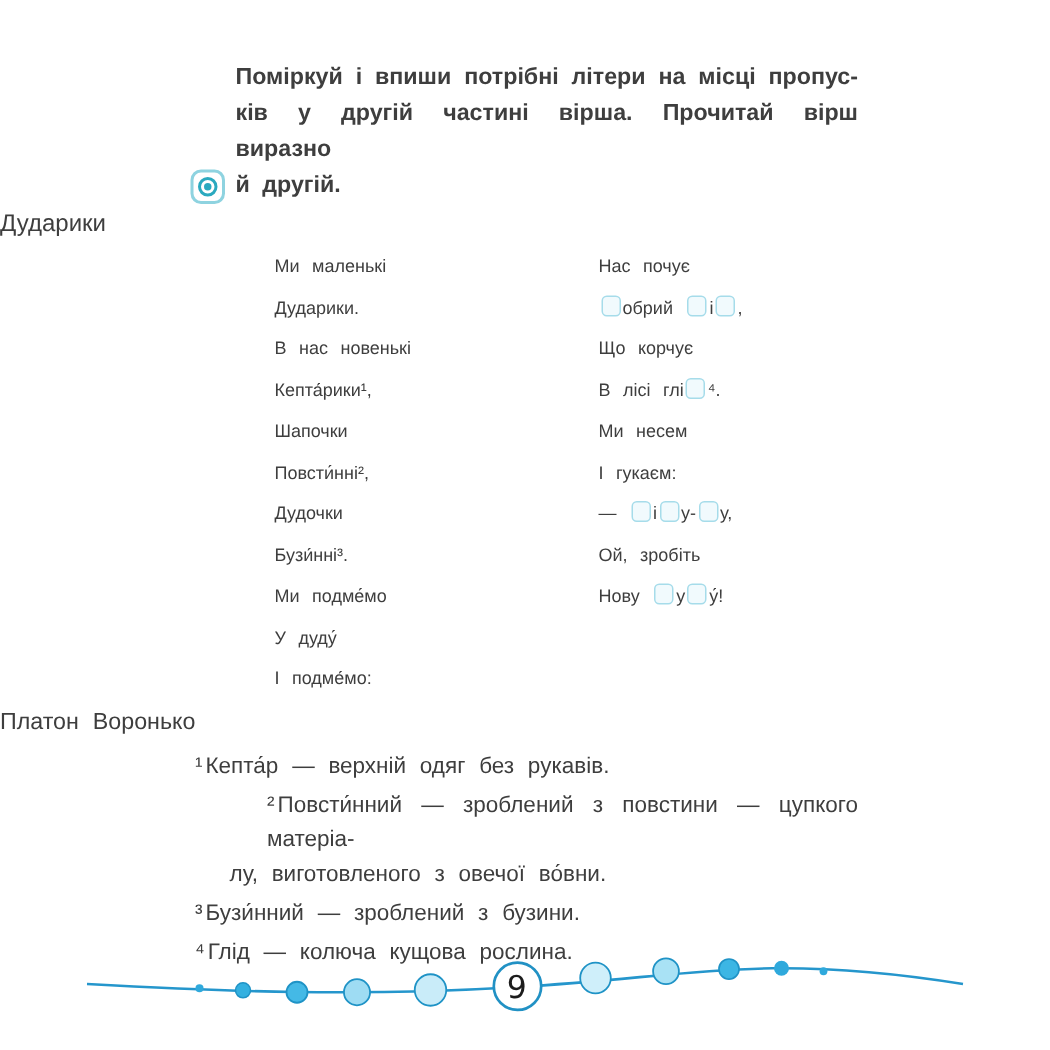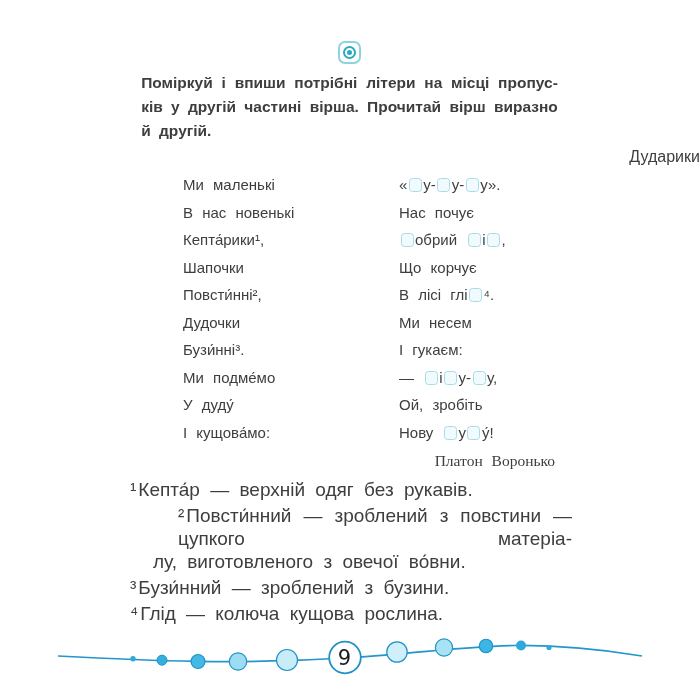--- a/index.html
+++ b/index.html
@@ -5,51 +5,51 @@
   * { margin:0; padding:0; box-sizing:border-box; }
   html,body { width:700px; height:700px; }
   body {
     position:relative;
     background:#ffffff;
     font-family:"Liberation Sans", sans-serif;
     color:#3e3e3e;
     overflow:hidden;
   }
   
-  .task { display:flex; align-items:center; margin:40px 128px 0 127px; gap:7px;flex-direction:column; }
+  .task { display:flex; align-items:flex-end; margin:40px 128px 0 127px; gap:7px; }
   .task-icon {
     flex:0 0 auto; width:23px; height:23px; margin-top:1px;
     border:2px solid #8ed3e0; border-radius:7px; background:#fff;
     display:flex; align-items:center; justify-content:center;
   }
   .icon-ring {
     width:13px; height:13px; border:2.2px solid #2aa9bf; border-radius:50%;
     display:flex; align-items:center; justify-content:center;
   }
   .icon-dot { width:5px; height:5px; background:#2aa9bf; border-radius:50%; }
   .task-text { flex:1; font-weight:bold; font-size:15.5px; line-height:24px; word-spacing:4px; }
   .task-line { text-align:left; }
   .task-line.justify-last { text-align:justify; text-align-last:justify; }
 
   
-  .poem-title { margin-top:2px; text-align:right; font-size:16px; font-weight:normal; line-height:24px; }
+  .poem-title { margin-top:2px; text-align:left; font-size:16px; font-weight:normal; line-height:24px; }
   .poem { display:flex; margin:2px 0 0 183px; }
   .poem-col.left  { width:216px; }
   .poem-col.right { flex:1; }
-  .poem-line { font-size:15px; line-height:27.5px; word-spacing:5px; white-space:nowrap; }
+  .poem-line { font-size:12px; line-height:27.5px; word-spacing:5px; white-space:nowrap; }
   .blank-box {
     display:inline-block; width:13px; height:14px;
     border:1.5px solid #a6dcea; background:#f1fafd;
     border-radius:3.5px; vertical-align:-2px; margin:0 1.5px;
   }
-  .author { margin:4px 145px 0 0; text-align:right; font-size:15.5px; line-height:22px; word-spacing:5px;font-family:Liberation Serif, serif; }
+  .author { margin:4px 145px 0 0; font-size:15.5px; line-height:22px; word-spacing:5px; }
 
   
   .footnotes { margin:6px 128px 0 130px; }
-  .fn-line { font-size:19px; line-height:23px; word-spacing:5px; }
+  .fn-line { font-size:15px; line-height:23px; word-spacing:5px; }
   .fn-first { margin-top:3px; }
   .fn-cont { padding-left:23px; }
   .fn-line.justify-last { text-align:justify; text-align-last:justify;margin-left:48px; }
   .fn-marker { margin-right:2px; }
 
   
   .wave-wrap { position:absolute; left:0; top:630px; width:700px; height:60px; }
   .wave-wrap svg { display:block; }
   .page-num-text { font-family:"DejaVu Sans", sans-serif; font-size:21px; fill:#1c1c1c; }
 </style>
@@ -67,32 +67,32 @@
       <div class="task-line justify-last">ків у другій частині вірша. Прочитай вірш виразно</div>
       <div class="task-line">й другій.</div>
     </div>
 </div>
 
 <h3 class="poem-title">Дударики</h3>
 
 <div class="poem">
   <div class="poem-col left" id="poem-left">
       <div class="poem-line">Ми маленькі</div>
+      <div class="poem-line">Дударики.</div>
       <div class="poem-line">В нас новенькі</div>
       <div class="poem-line">Кепта́рики¹,</div>
       <div class="poem-line">Шапочки</div>
       <div class="poem-line">Повсти́нні²,</div>
       <div class="poem-line">Дудочки</div>
       <div class="poem-line">Бузи́нні³.</div>
       <div class="poem-line">Ми подме́мо</div>
       <div class="poem-line">У дуду́</div>
-      <div class="poem-line">І кущова́мо:</div>
+      <div class="poem-line">І подме́мо:</div>
     </div>
   <div class="poem-col right" id="poem-right">
-      <div class="poem-line">«<span class="blank-box"></span>у-<span class="blank-box"></span>у-<span class="blank-box"></span>у».</div>
       <div class="poem-line">Нас почує</div>
       <div class="poem-line"><span class="blank-box"></span>обрий <span class="blank-box"></span>і<span class="blank-box"></span>,</div>
       <div class="poem-line">Що корчує</div>
       <div class="poem-line">В лісі глі<span class="blank-box"></span>⁴.</div>
       <div class="poem-line">Ми несем</div>
       <div class="poem-line">І гукаєм:</div>
       <div class="poem-line">— <span class="blank-box"></span>і<span class="blank-box"></span>у-<span class="blank-box"></span>у,</div>
       <div class="poem-line">Ой, зробіть</div>
       <div class="poem-line">Нову <span class="blank-box"></span>у<span class="blank-box"></span>у́!</div>
     </div>

